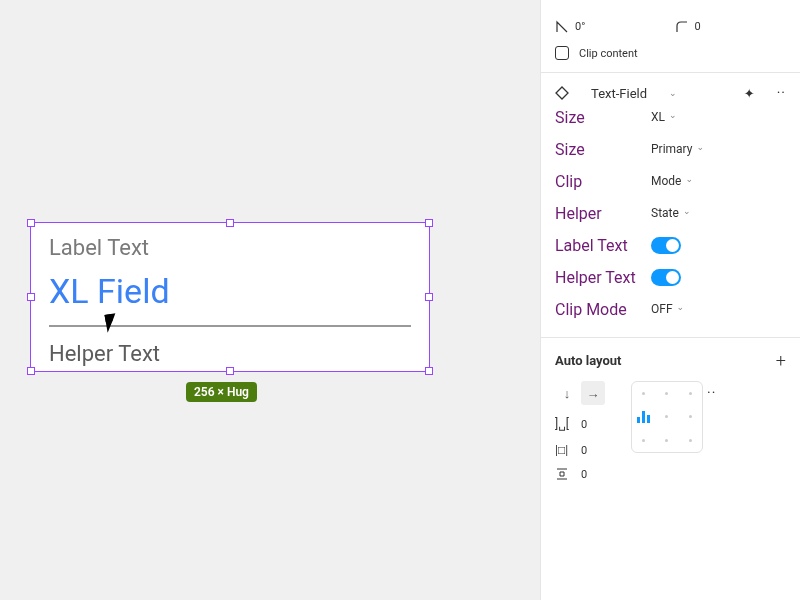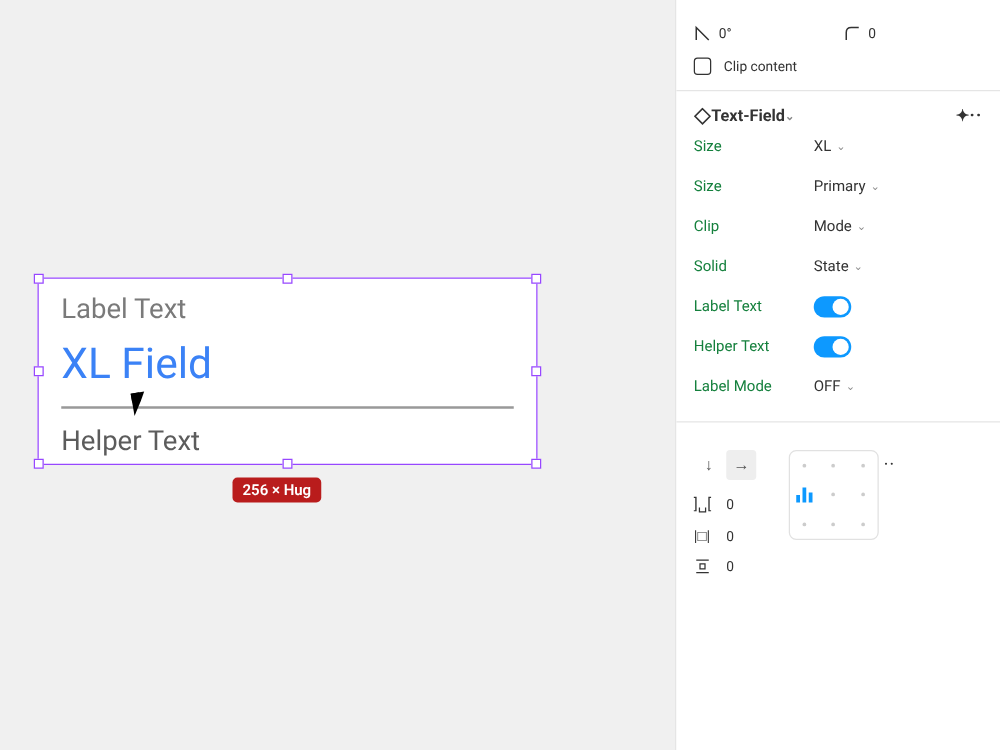--- a/index.html
+++ b/index.html
@@ -7,38 +7,38 @@
 .canvas{position:absolute;left:0;top:0;width:540px;height:600px;background:#f0f0f0}
 .frame{position:absolute;left:30px;top:222px;width:400px;height:150px;background:#fff;border:1.5px solid #9747ff}
 .handle{position:absolute;width:8px;height:8px;background:#fff;border:1.5px solid #9747ff}
 .h-tl{left:-4px;top:-4px}.h-tr{right:-4px;top:-4px}.h-bl{left:-4px;bottom:-4px}.h-br{right:-4px;bottom:-4px}
 .h-tm{left:50%;top:-4px;margin-left:-4px}.h-bm{left:50%;bottom:-4px;margin-left:-4px}
 .h-ml{left:-4px;top:50%;margin-top:-4px}.h-mr{right:-4px;top:50%;margin-top:-4px}
 .label{position:absolute;left:18px;top:12px;font-size:22px;color:#7a7a7a}
 .field{position:absolute;left:18px;top:48px;font-size:34px;color:#3b82f6;font-weight:400}
 .underline{position:absolute;left:18px;right:18px;top:102px;height:2px;background:#999}
 .helper{position:absolute;left:18px;top:118px;font-size:22px;color:#5c5c5c}
-.dims{position:absolute;left:186px;top:382px;background:#b91c1c;color:#fff;font-size:12px;font-weight:600;padding:3px 8px;border-radius:4px}
+.dims{position:absolute;left:186px;top:382px;background:#4d7c0f;color:#fff;font-size:12px;font-weight:600;padding:3px 8px;border-radius:4px}
 .cursor{position:absolute;left:106px;top:314px;width:0;height:0;border-left:7px solid #000;border-right:4px solid transparent;border-bottom:11px solid transparent;border-top:7px solid #000;transform:rotate(-10deg)}
 .panel{position:absolute;right:0;top:0;width:260px;height:600px;background:#fff;border-left:1px solid #e5e5e5;overflow:hidden;font-size:12px;color:#333}
 .section{padding:12px 14px;border-bottom:1px solid #e5e5e5}
 .row{display:flex;align-items:center;min-height:28px;gap:8px}
 .half{width:50%;display:flex;align-items:center;gap:6px}
 .ico{width:14px;height:14px;display:flex;align-items:center;justify-content:center;color:#222}
 .val{font-size:11px;color:#333}
 .clip-row{display:flex;align-items:flex-end;gap:10px;margin-top:6px}
 .checkbox{width:14px;height:14px;border:1.5px solid #333;border-radius:3px}
-.comp-head{display:flex;align-items:center;gap:0;font-weight:700;font-size:13px}
+.comp-head{display:flex;align-items:center;gap:22px;font-weight:400;font-size:13px}
 .spacer{flex:1}
 .dots{letter-spacing:1px;color:#333;font-size:14px}
 .sparkle{color:#333;font-size:13px}
 .chev{font-size:9px;color:#888}
 .prop{display:flex;align-items:center;min-height:32px}
-.prop-label{width:96px;font-size:12px;color:#15803d}
-.prop-val{display:flex;align-items:center;gap:4px;font-size:12px;color:#333}
+.prop-label{width:96px;font-size:16px;color:#701a75}
+.prop-val{display:flex;gap:4px;font-size:12px;color:#333}
 .toggle{width:30px;height:17px;background:#0d99ff;border-radius:10px;position:relative}
 .toggle::after{content:"";position:absolute;right:2px;top:2px;width:13px;height:13px;background:#fff;border-radius:50%}
 .auto-head{font-weight:700;font-size:13px;display:flex;align-items:center}
 .plus{font-size:18px;color:#333;font-weight:300}
 .al-row{display:flex;gap:4px;margin-top:10px}
 .al-arrows{display:flex;flex-direction:column;gap:6px}
 .arrow-pair{display:flex;gap:2px}
 .ab{width:24px;height:24px;display:flex;align-items:center;justify-content:center;border-radius:3px;font-size:13px;color:#555}
 .ab.active{background:#eee}
 .spacing{display:flex;align-items:center;gap:8px;margin-top:6px}
@@ -128,44 +128,49 @@
         </div>
     </div>
     <div class="prop">
       <div class="prop-label">Clip</div>
       <div class="prop-val">
           <span>Mode</span>
           <span class="chev">⌄</span>
         </div>
     </div>
     <div class="prop">
-      <div class="prop-label">Solid</div>
+      <div class="prop-label">Helper</div>
       <div class="prop-val">
           <span>State</span>
           <span class="chev">⌄</span>
         </div>
     </div>
     <div class="prop">
       <div class="prop-label">Label Text</div>
       <div class="toggle"></div>
     </div>
     <div class="prop">
       <div class="prop-label">Helper Text</div>
       <div class="toggle"></div>
     </div>
     <div class="prop">
-      <div class="prop-label">Label Mode</div>
+      <div class="prop-label">Clip Mode</div>
       <div class="prop-val">
           <span>OFF</span>
           <span class="chev">⌄</span>
         </div>
     </div>
   </div>
 
   <div class="section" style="border-bottom:none">
+    <div class="auto-head">
+      <span>Auto layout</span>
+      <span class="spacer"></span>
+      <span class="plus">+</span>
+    </div>
     <div class="al-row">
       <div class="al-arrows">
         <div class="arrow-pair">
           <div class="ab">↓</div>
           <div class="ab active">→</div>
         </div>
         <div class="spacing">
           <span class="sp-ico">]␣[</span>
           <span class="sp-val">0</span>
         </div>

